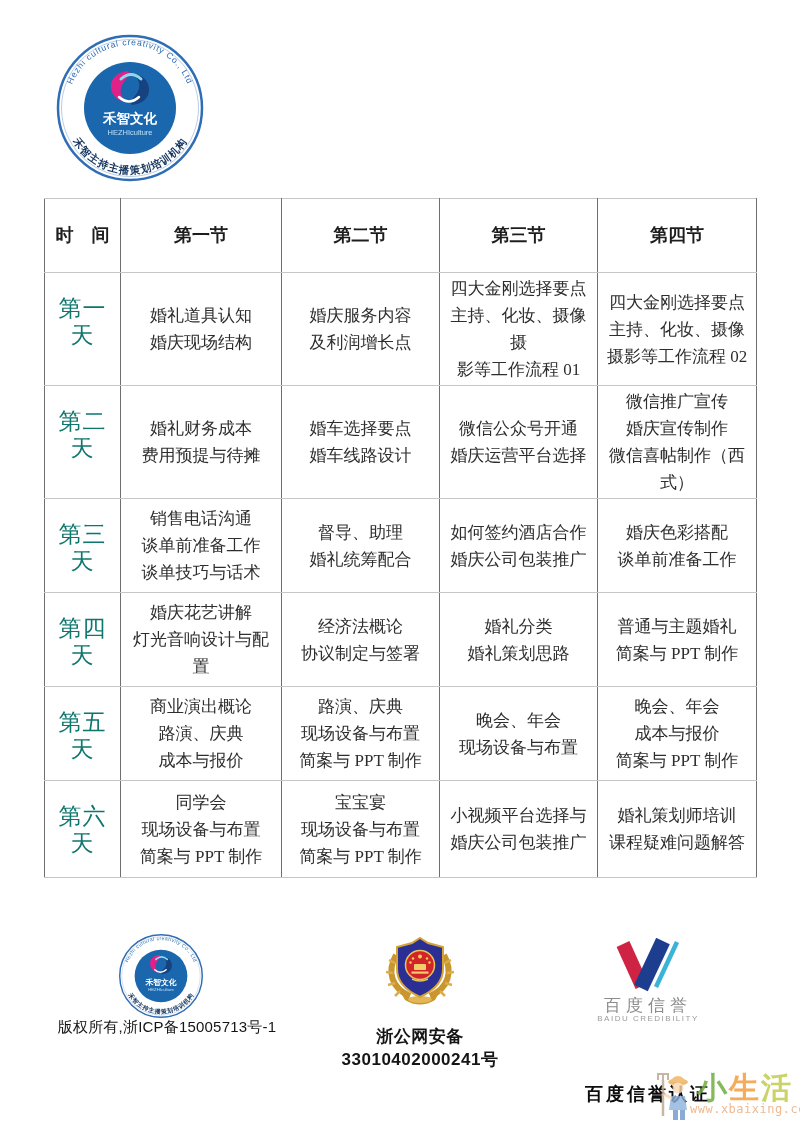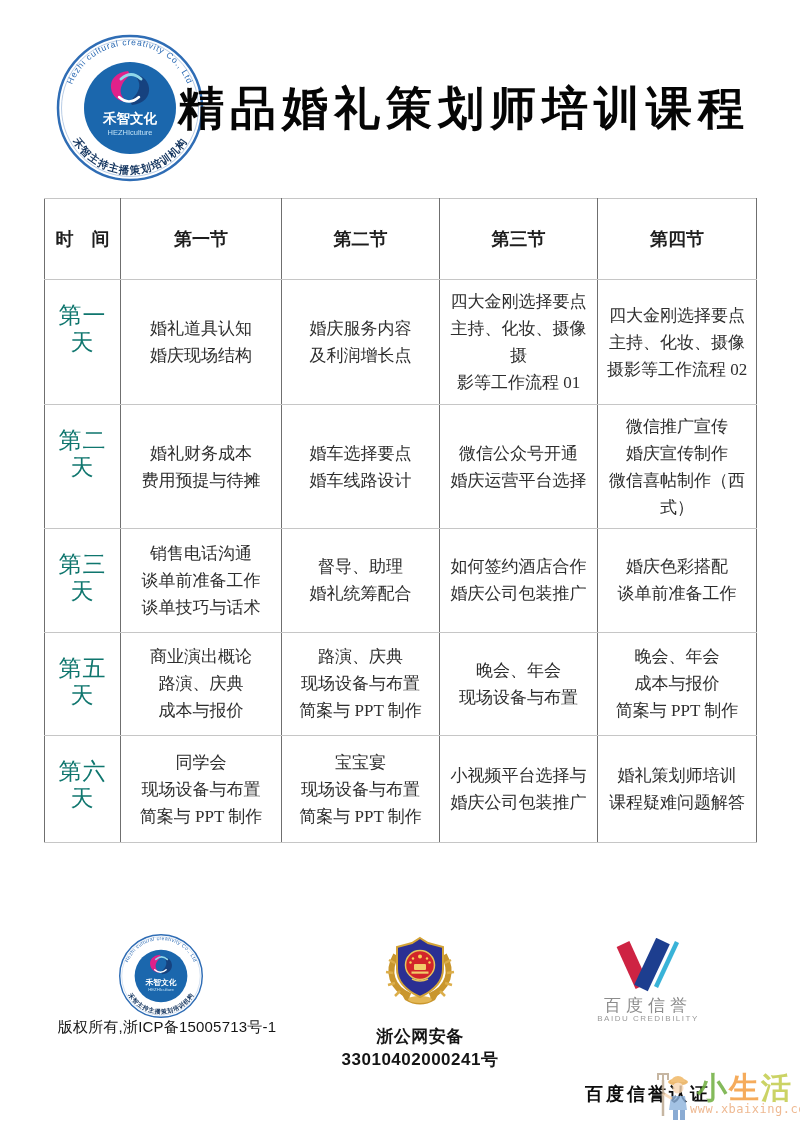--- a/index.html
+++ b/index.html
@@ -83,21 +83,20 @@
     <g>
       <path d="M73 38 c-12 1 -18 9 -17 17 1 9 9 14 16 14 -6 -5 -8 -11 -5 -17 3 -7 10 -9 6 -14z" fill="#e0218a"></path>
       <path d="M77 72 c12 -1 18 -9 17 -17 -1 -9 -9 -14 -16 -14 6 5 8 11 5 17 -3 7 -10 9 -6 14z" fill="#16427f"></path>
       <path d="M66 46 q10 -9 20 0" stroke="#8fd8ea" stroke-width="3" fill="none" stroke-linecap="round"></path>
       <path d="M84 64 q-10 9 -20 0" stroke="#ffffff" stroke-width="2.5" fill="none" stroke-linecap="round"></path>
     </g>
     <text x="75" y="90" text-anchor="middle" font-size="13.5" font-weight="bold" fill="#ffffff" font-family="Liberation Sans, sans-serif">禾智文化</text>
     <text x="75" y="102" text-anchor="middle" font-size="7.5" fill="#bfe0f5" font-family="Liberation Sans, sans-serif">HEZHIculture</text>
   </svg>
 
-  <div id="page-title">精品婚礼策划师培训课程</div>
 
   <table class="course">
     <colgroup>
       <col style="width:76px">
         <col style="width:161px">
         <col style="width:158px">
       <col style="width:158px">
         <col style="width:159px">
     </colgroup>
     <tbody>
@@ -138,20 +137,31 @@
         <td>销售电话沟通
 谈单前准备工作
 谈单技巧与话术</td>
         <td>督导、助理
 婚礼统筹配合</td>
         <td>如何签约酒店合作
 婚庆公司包装推广</td>
         <td>婚庆色彩搭配
 谈单前准备工作</td>
       </tr>
+      <tr class="r4">
+        <td class="day">第四天</td>
+        <td>婚庆花艺讲解
+灯光音响设计与配置</td>
+        <td>经济法概论
+协议制定与签署</td>
+        <td>婚礼分类
+婚礼策划思路</td>
+        <td>普通与主题婚礼
+简案与 PPT 制作</td>
+      </tr>
       <tr class="r5">
         <td class="day">第五天</td>
         <td>商业演出概论
 路演、庆典
 成本与报价</td>
         <td>路演、庆典
 现场设备与布置
 简案与 PPT 制作</td>
         <td>晚会、年会
 现场设备与布置</td>

